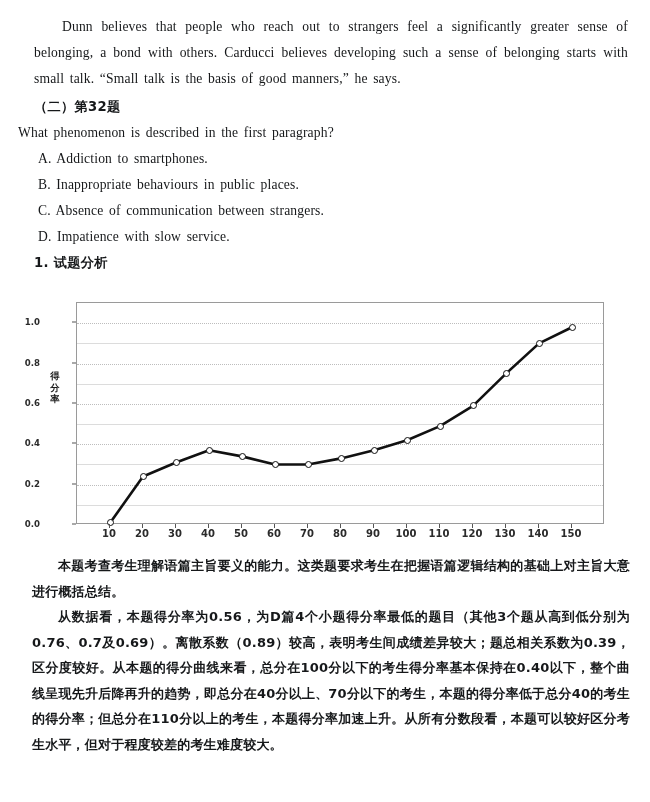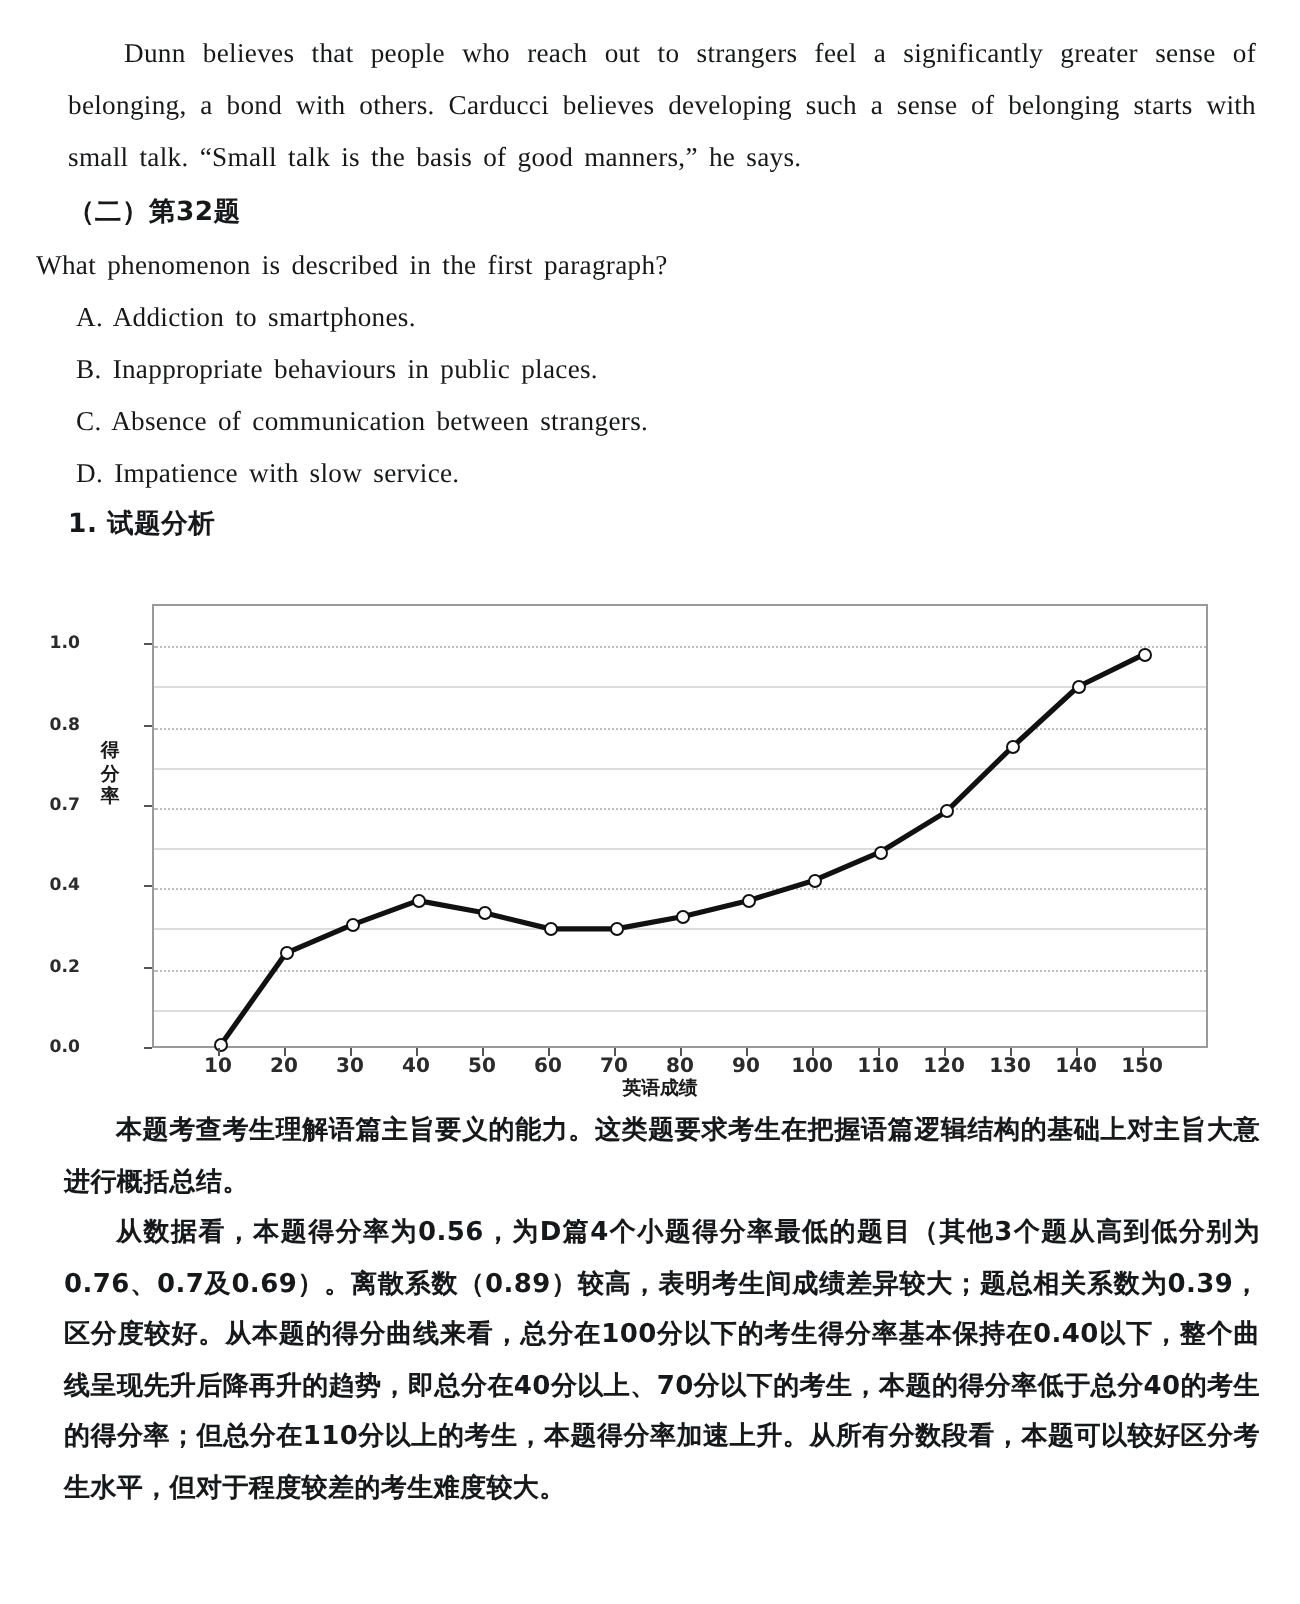--- a/index.html
+++ b/index.html
@@ -223,21 +223,21 @@
         <div class="marker" style="left: 462px; top: 40.3636px;"></div>
         <div class="marker" style="left: 495px; top: 24.2182px;"></div>
       </div>
     <div id="chart-axes">
         <div class="ytick-label" style="top: 242px;">0.0</div>
         <div class="ytick-mark" style="top: 242px; left: 72px;"></div>
         <div class="ytick-label" style="top: 201.636px;">0.2</div>
         <div class="ytick-mark" style="top: 201.636px; left: 72px;"></div>
         <div class="ytick-label" style="top: 161.273px;">0.4</div>
         <div class="ytick-mark" style="top: 161.273px; left: 72px;"></div>
-        <div class="ytick-label" style="top: 120.909px;">0.7</div>
+        <div class="ytick-label" style="top: 120.909px;">0.6</div>
         <div class="ytick-mark" style="top: 120.909px; left: 72px;"></div>
         <div class="ytick-label" style="top: 80.5455px;">0.8</div>
         <div class="ytick-mark" style="top: 80.5455px; left: 72px;"></div>
         <div class="ytick-label" style="top: 40.1818px;">1.0</div>
         <div class="ytick-mark" style="top: 40.1818px; left: 72px;"></div>
         <div class="xtick-label" style="left: 109px;">10</div>
         <div class="xtick-mark" style="left: 109px;"></div>
         <div class="xtick-label" style="left: 142px;">20</div>
         <div class="xtick-mark" style="left: 142px;"></div>
         <div class="xtick-label" style="left: 175px;">30</div>
@@ -260,21 +260,20 @@
         <div class="xtick-mark" style="left: 439px;"></div>
         <div class="xtick-label" style="left: 472px;">120</div>
         <div class="xtick-mark" style="left: 472px;"></div>
         <div class="xtick-label" style="left: 505px;">130</div>
         <div class="xtick-mark" style="left: 505px;"></div>
         <div class="xtick-label" style="left: 538px;">140</div>
         <div class="xtick-mark" style="left: 538px;"></div>
         <div class="xtick-label" style="left: 571px;">150</div>
         <div class="xtick-mark" style="left: 571px;"></div>
       </div>
-    <div class="x-axis-title"><span class="x-axis-title-inner">英语成绩</span></div>
   </div>
 
 
   <p class="cn-body indent" style="margin-top:9px;">本题考查考生理解语篇主旨要义的能力。这类题要求考生在把握语篇逻辑结构的基础上对主旨大意进行概括总结。</p>
   <p class="cn-body indent">从数据看，本题得分率为0.56，为D篇4个小题得分率最低的题目（其他3个题从高到低分别为0.76、0.7及0.69）。离散系数（0.89）较高，表明考生间成绩差异较大；题总相关系数为0.39，区分度较好。从本题的得分曲线来看，总分在100分以下的考生得分率基本保持在0.40以下，整个曲线呈现先升后降再升的趋势，即总分在40分以上、70分以下的考生，本题的得分率低于总分40的考生的得分率；但总分在110分以上的考生，本题得分率加速上升。从所有分数段看，本题可以较好区分考生水平，但对于程度较差的考生难度较大。</p>
 
 
 </div>
 
 </body></html>

